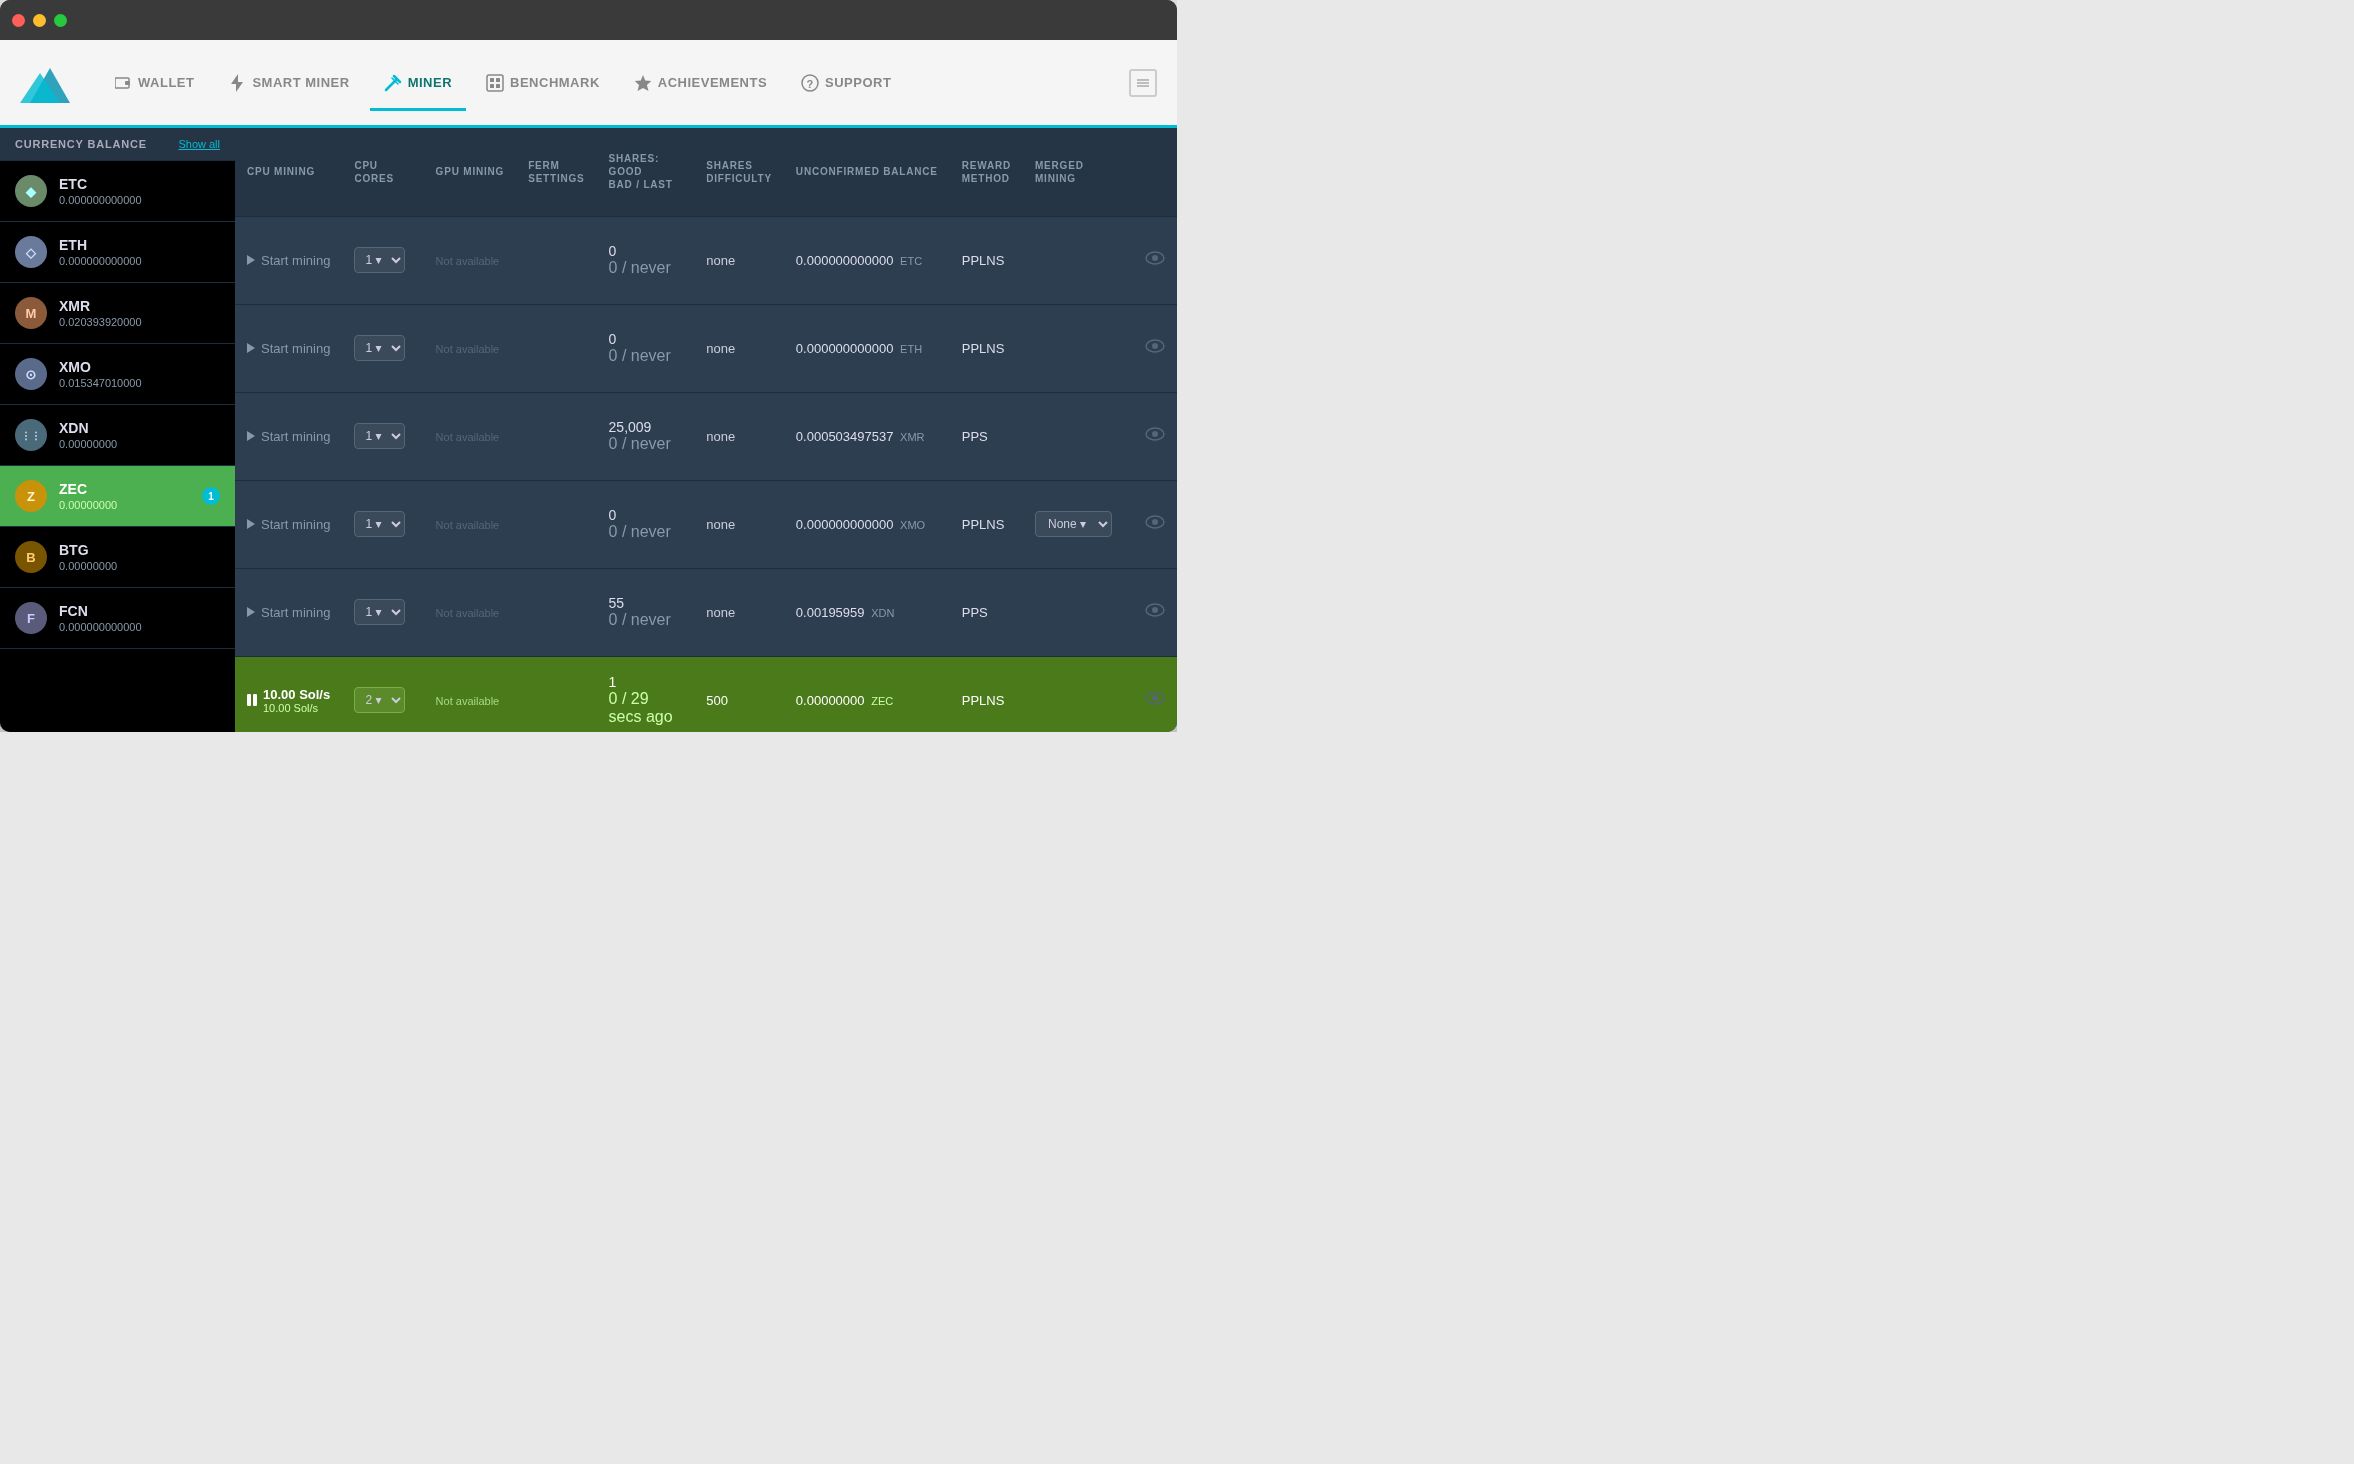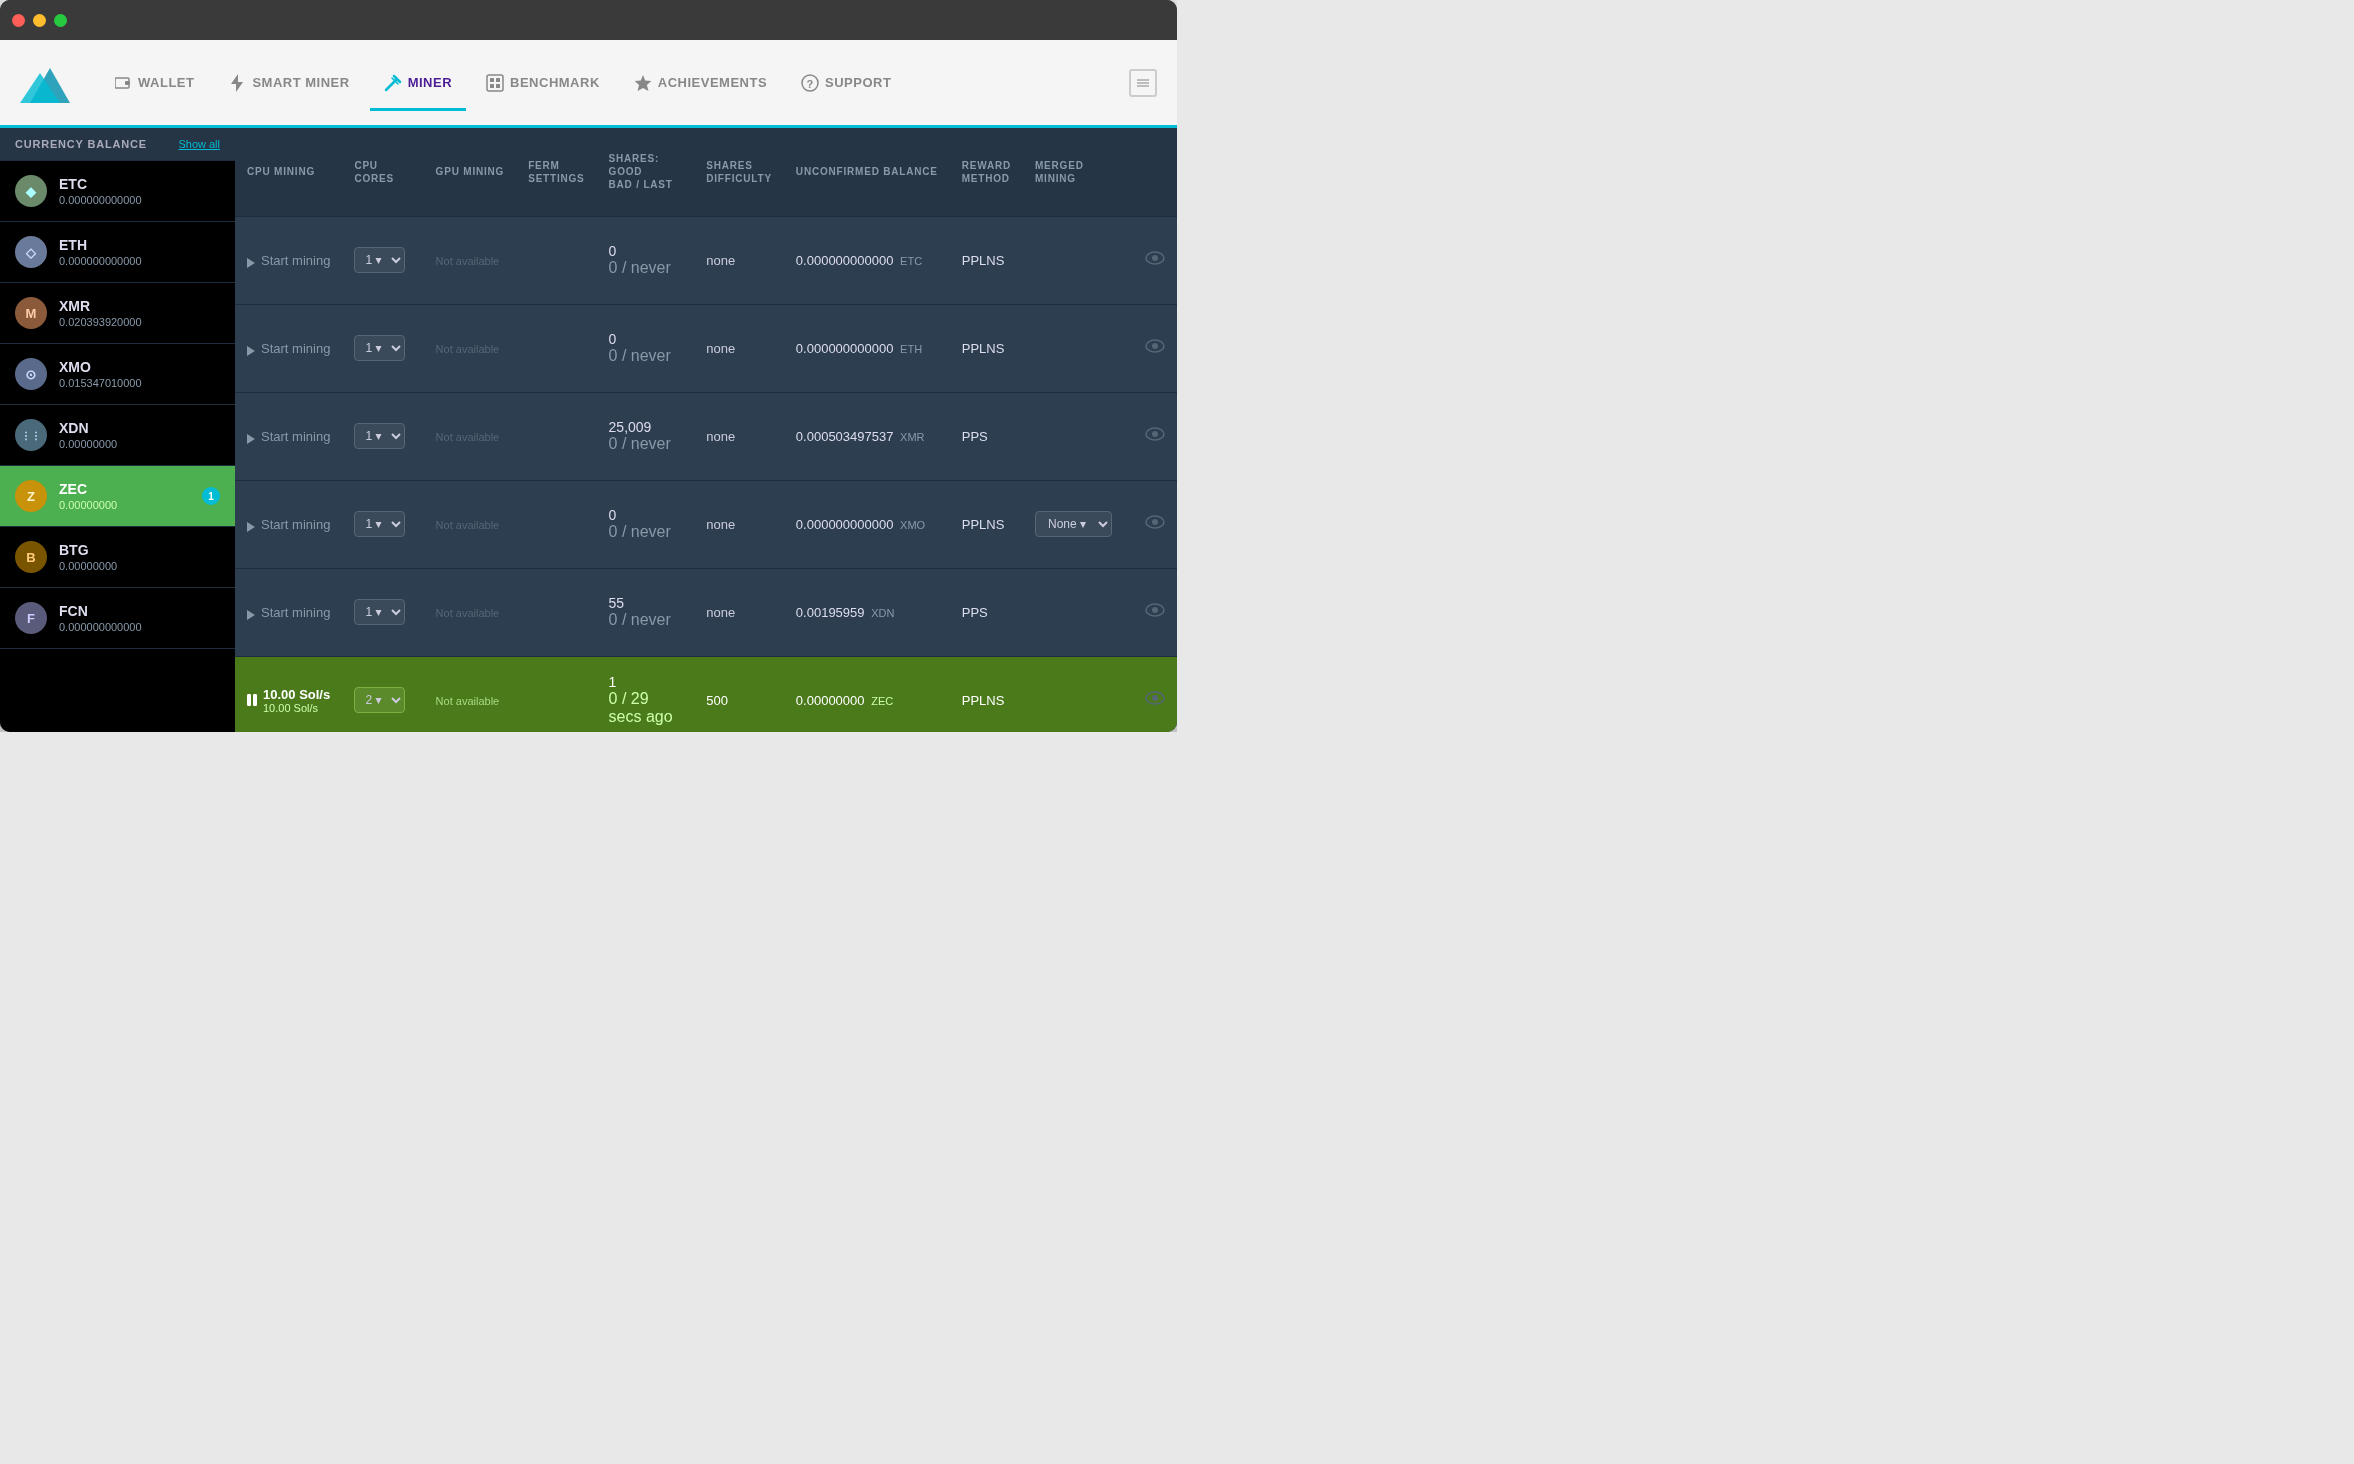--- a/index.html
+++ b/index.html
@@ -227,21 +227,21 @@
       color: #ccd;
       font-size: 13px;
     }
     .data-table tr { height: 88px; }
     .data-table tr.active-row { background: #4a7a1a; }
     .data-table tr.active-row td { color: #fff; }
 
     
     .start-btn {
       display: flex;
-      align-items: flex-end;
+      align-items: center;
       gap: 6px;
       color: #8899aa;
       cursor: pointer;
       font-size: 13px;
       white-space: nowrap;
     }
     .start-btn .triangle {
       width: 0; height: 0;
       border-top: 5px solid transparent;
       border-bottom: 5px solid transparent;
@@ -403,21 +403,21 @@
       </div>
 
       <div class="nav-item active">
         <span class="nav-icon">
           <svg width="18" height="18" viewBox="0 0 18 18" fill="none">
             <line x1="2" y1="16" x2="12" y2="6" stroke="#00bcd4" stroke-width="2.5" stroke-linecap="round"></line>
             <line x1="10" y1="2" x2="16" y2="8" stroke="#00bcd4" stroke-width="2.5" stroke-linecap="round"></line>
             <line x1="8" y1="4" x2="14" y2="10" stroke="#00bcd4" stroke-width="1.5" stroke-linecap="round"></line>
           </svg>
         </span>
-        <span style="color:#4c1d95">MINER</span>
+        <span style="color:#0f766e">MINER</span>
       </div>
 
       <div class="nav-item">
         <span class="nav-icon">
           <svg width="18" height="18" viewBox="0 0 18 18" fill="none">
             <rect x="1" y="1" width="16" height="16" rx="2" stroke="#888" stroke-width="1.5" fill="none"></rect>
             <rect x="4" y="4" width="4" height="4" rx="0.5" fill="#888"></rect>
             <rect x="10" y="4" width="4" height="4" rx="0.5" fill="#888"></rect>
             <rect x="4" y="10" width="4" height="4" rx="0.5" fill="#888"></rect>
             <rect x="10" y="10" width="4" height="4" rx="0.5" fill="#888"></rect>

